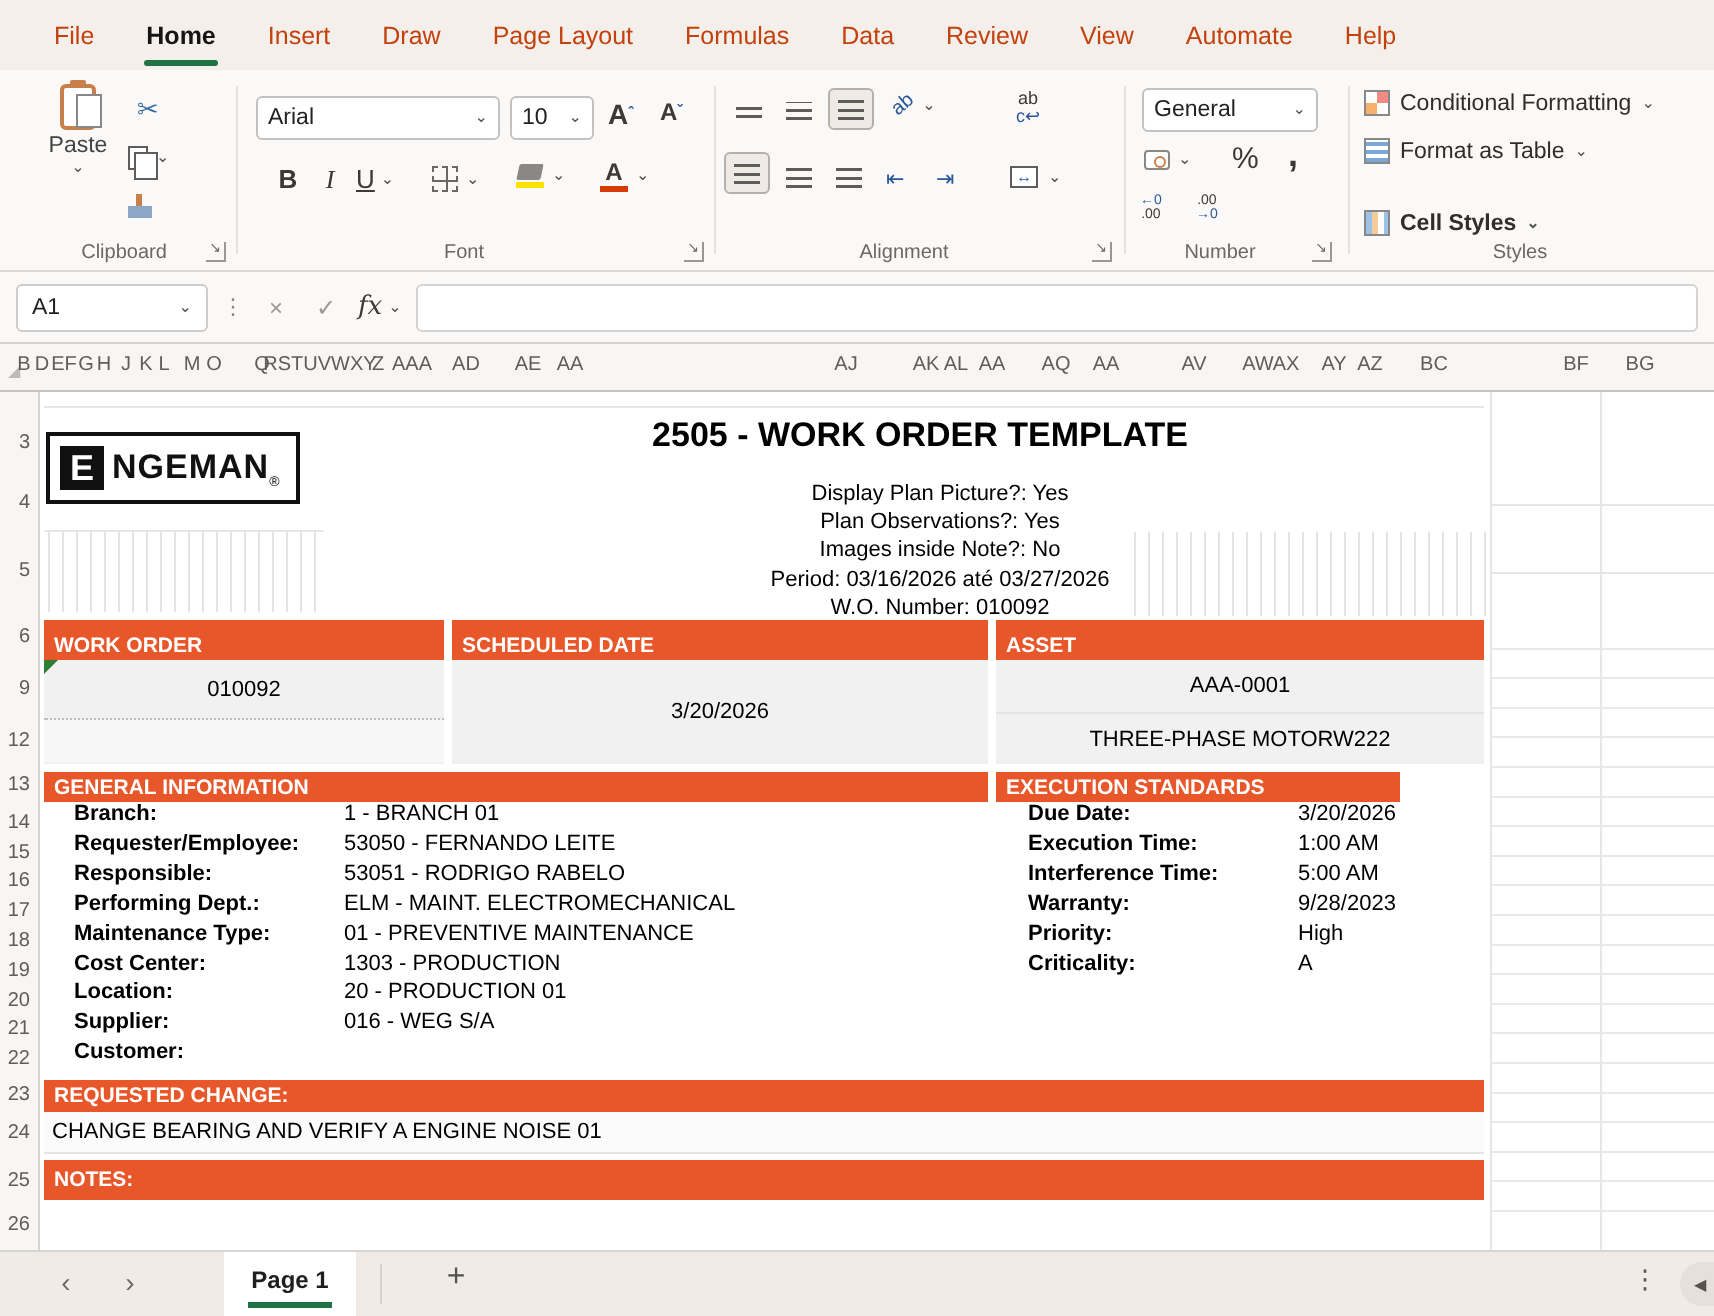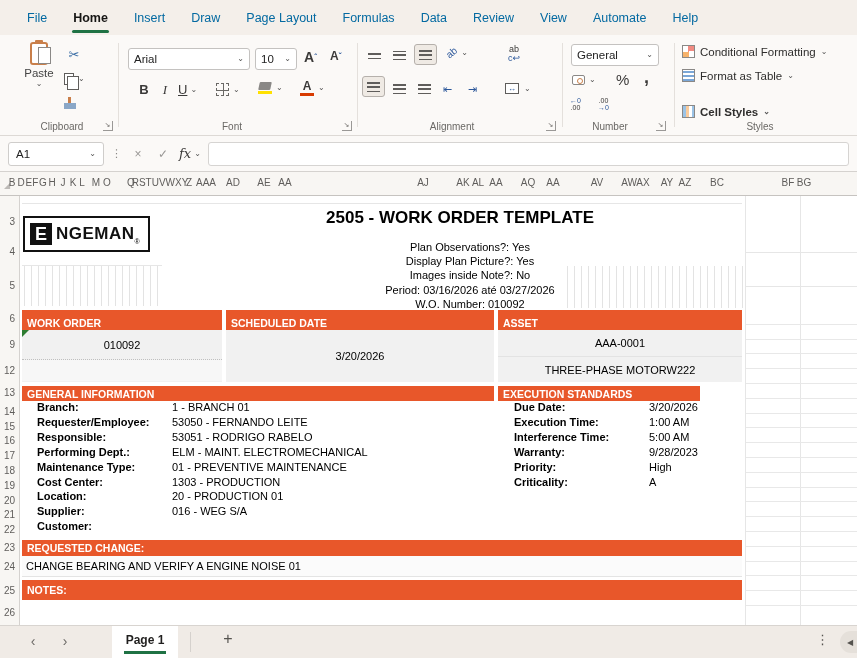--- a/index.html
+++ b/index.html
@@ -1,20 +1,20 @@
 <!DOCTYPE html>
 <html><head>
 <meta charset="utf-8">
 <style>
   * { margin:0; padding:0; box-sizing:border-box; }
   html,body { width:857px; height:658px; overflow:hidden; font-family:"Liberation Sans",sans-serif; background:#fff; }
 
   
   .menubar { height:35px; background:#F4EFEA; display:flex; align-items:stretch; padding-left:14px; }
-  .menu-item { padding:0 13px; font-size:12.5px; color:#0369a1; display:flex; align-items:center; position:relative; cursor:default; }
+  .menu-item { padding:0 13px; font-size:12.5px; color:#c2410c; display:flex; align-items:center; position:relative; cursor:default; }
   .menu-item.active { font-weight:bold; color:#161514; }
   .menu-item.active::after { content:""; position:absolute; left:12px; right:12px; bottom:2px; height:3px; background:#1F7244; border-radius:2px; }
 
   
   .ribbon { height:101px; background:#FBF9F7; border-bottom:1px solid #DDD9D5; position:relative; font-size:11px; color:#444; }
   .rsep { position:absolute; top:8px; bottom:8px; width:1px; background:#E4E0DC; }
   .rgroup-label { position:absolute; bottom:3px; font-size:10px; color:#6a6865; transform:translateX(-50%); }
   .launcher { position:absolute; bottom:4px; width:10px; height:10px; border:1px solid #9a9896; border-top:none; border-left:none; font-size:7px; color:#6a6865; line-height:8px; text-align:center; }
   .abs { position:absolute; }
   .rbtn { display:flex; align-items:center; justify-content:center; color:#3b3a39; }
@@ -310,21 +310,21 @@
     <span class="colhead" style="left: 496px;">AA</span>
     <span class="colhead" style="left: 528px;">AQ</span>
     <span class="colhead" style="left: 553px;">AA</span>
     <span class="colhead" style="left: 597px;">AV</span>
     <span class="colhead" style="left: 629px;">AW</span>
     <span class="colhead" style="left: 643px;">AX</span>
     <span class="colhead" style="left: 667px;">AY</span>
     <span class="colhead" style="left: 685px;">AZ</span>
     <span class="colhead" style="left: 717px;">BC</span>
     <span class="colhead" style="left: 774px; padding-left: 28px;">BF</span>
-    <span class="colhead" style="left: 780px; padding-left: 48px;">BG</span>
+    <span class="colhead" style="left: 820px;">BG</span>
   </div>
 
 <div class="grid">
   <div class="gutter" id="gutter">
       <span class="rownum" style="top: 19px;">3</span>
       <span class="rownum" style="top: 49px;">4</span>
       <span class="rownum" style="top: 83px;">5</span>
       <span class="rownum" style="top: 116px;">6</span>
       <span class="rownum" style="top: 142px;">9</span>
       <span class="rownum" style="top: 168px;">12</span>
@@ -355,22 +355,22 @@
   <div class="gridline-h" style="left:746px;top:90px;width:111px;"></div>
 
   <div class="logo">
     <span class="logo-e">E</span>
     <span class="logo-rest">NGEMAN</span>
     <span class="logo-reg">®</span>
   </div>
 
   <div class="doc-title">2505 - WORK ORDER TEMPLATE</div>
   <div class="meta" id="meta">
+      <div>Display Plan Picture?: Yes</div>
       <div>Plan Observations?: Yes</div>
-      <div>Display Plan Picture?: Yes</div>
       <div>Images inside Note?: No</div>
       <div>Period: 03/16/2026 até 03/27/2026</div>
       <div>W.O. Number: 010092</div>
     </div>
 
   <div class="obar" style="left:22px;top:114px;width:200px;">WORK ORDER</div>
   <div class="obar" style="left:226px;top:114px;width:268px;">SCHEDULED DATE</div>
   <div class="obar" style="left:498px;top:114px;width:244px;">ASSET</div>
 
   <div class="err-tri"></div>

